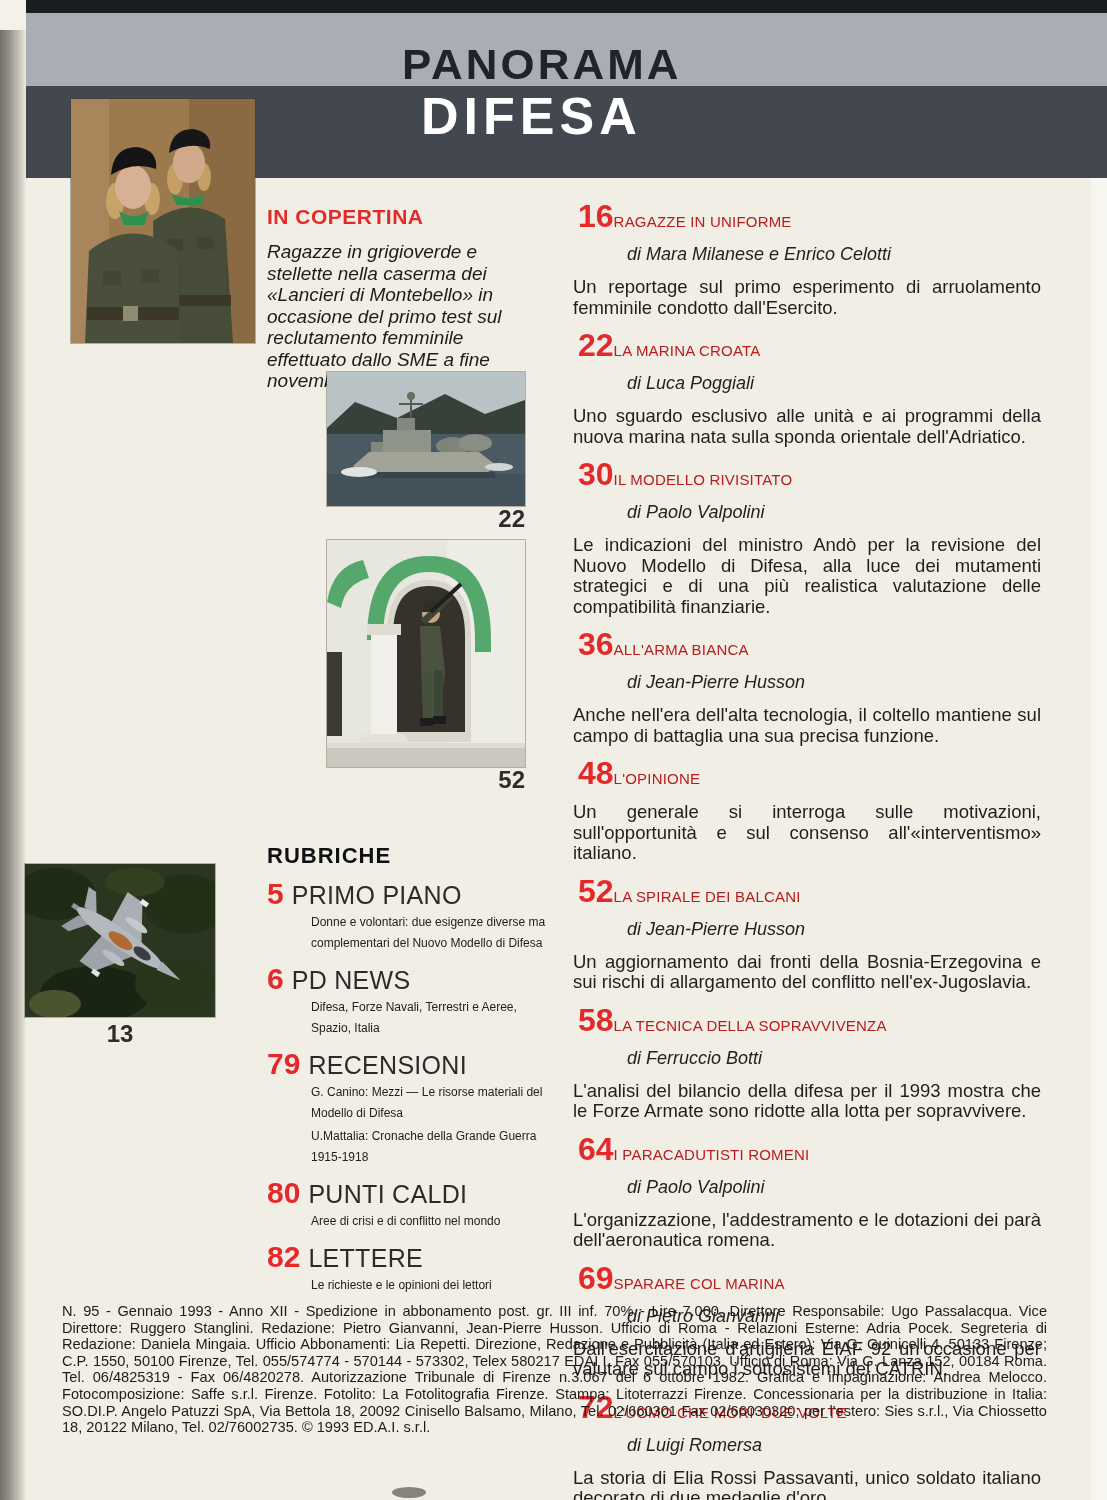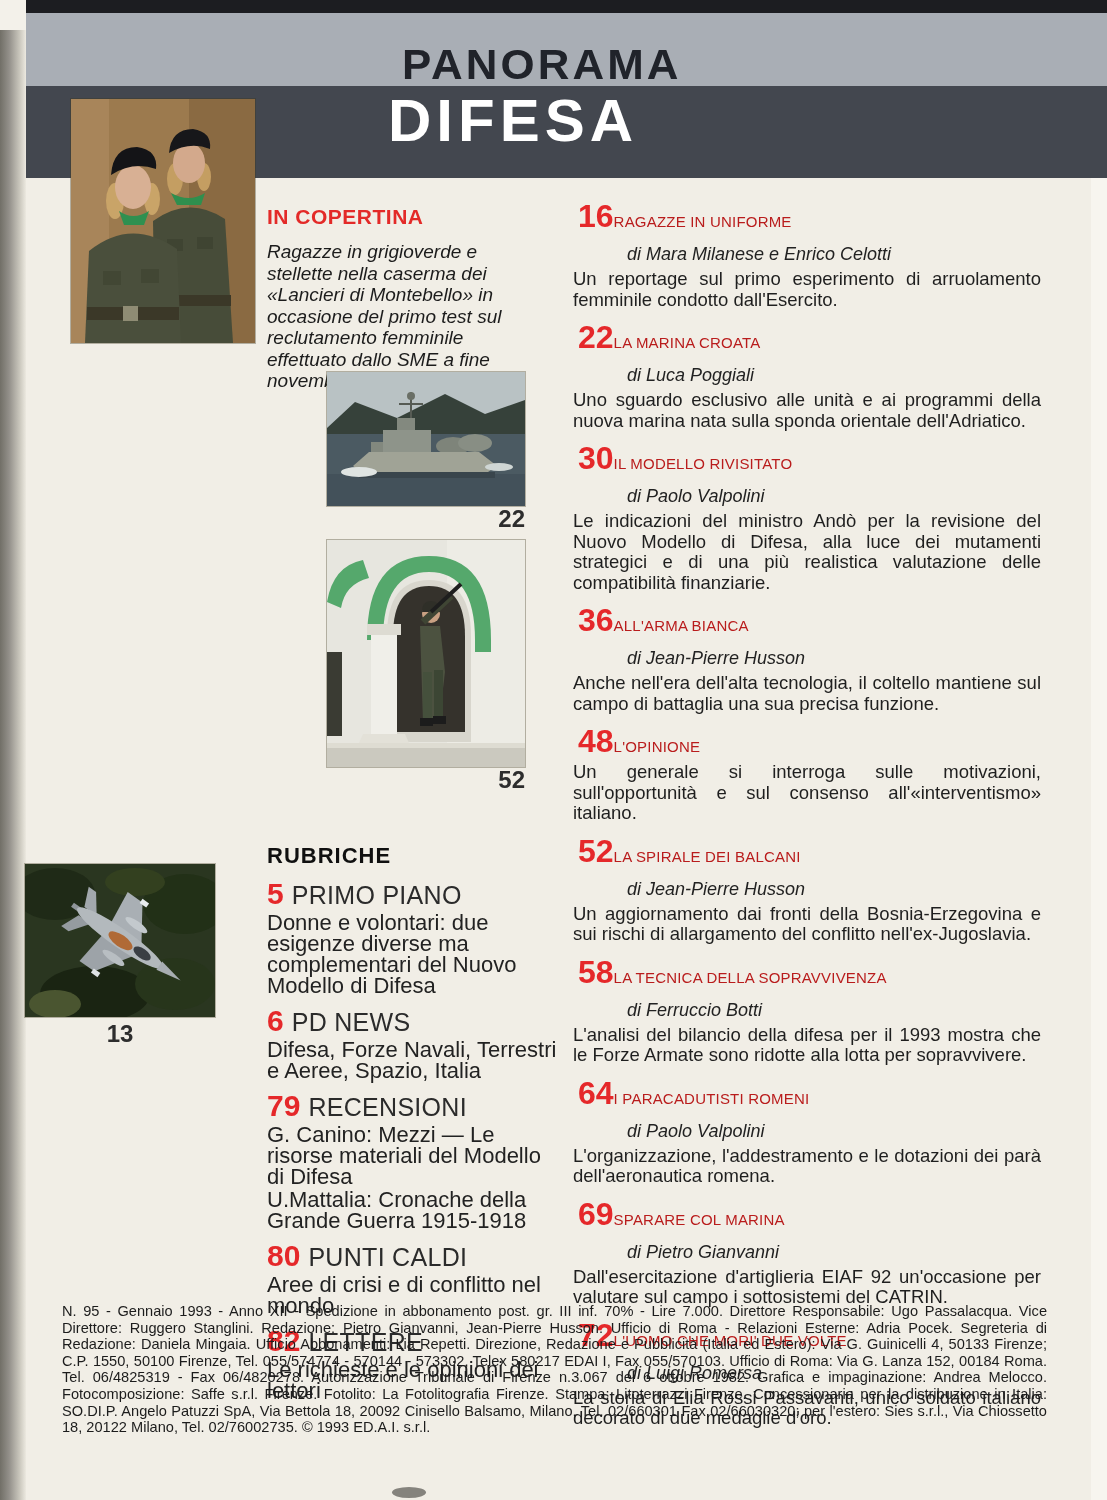--- a/index.html
+++ b/index.html
@@ -14,21 +14,21 @@
   .edge-right{position:absolute;right:0;top:0;width:16px;height:1500px;background:#f7f5ef;}
   .corner-notch{position:absolute;left:0;top:0;width:30px;height:30px;background:#f3f1ea;}
   .scan-mark{position:absolute;left:392px;top:1487px;width:34px;height:11px;border-radius:50%;
     background:#4b4a45;opacity:.65;}
   
   .band-top{position:absolute;left:26px;top:0;width:1081px;height:13px;background:#1c1d21;}
   .band-light{position:absolute;left:26px;top:13px;width:1081px;height:73px;background:#a9aeb5;}
   .band-dark{position:absolute;left:26px;top:86px;width:1081px;height:92px;background:#43474f;}
   .brand-top{position:absolute;left:402px;top:40px;font-size:43px;font-weight:800;
     color:#20232a;letter-spacing:3px;transform:scaleX(1.02);transform-origin:left;}
-  .brand-bottom{position:absolute;left:388px;top:86px;font-size:60px;font-weight:800;
+  .brand-bottom{position:absolute;left:421px;top:86px;font-size:52px;font-weight:800;
     color:#ffffff;letter-spacing:5px;transform:scaleX(1.0);transform-origin:left;}
   
   .photo{position:absolute;box-shadow:0 0 0 1px rgba(60,55,30,.35);}
   .photo svg{display:block;}
   .cover-photo{left:71px;top:99px;width:184px;height:244px;}
   .ship-photo{left:327px;top:372px;width:198px;height:134px;}
   .arch-photo{left:327px;top:540px;width:198px;height:227px;}
   .jet-photo{left:25px;top:864px;width:190px;height:153px;}
   .photo-caption{position:absolute;font-size:24px;font-weight:600;color:#2d2d2d;}
   .cap-ship{left:327px;top:505px;width:198px;text-align:right;padding-right:4px;}
@@ -38,31 +38,31 @@
   .incopertina{position:absolute;left:267px;top:205px;width:250px;}
   .incopertina-heading{color:#e32a28;font-size:21px;font-weight:800;letter-spacing:.5px;}
   .cover-caption{margin-top:12px;font-style:italic;font-size:19px;line-height:21.5px;color:#1c1c1c;}
   
   .rubriche{position:absolute;left:267px;top:843px;width:290px;}
   .rubriche-heading{font-size:22px;font-weight:800;color:#101010;letter-spacing:1px;margin-bottom:6px;}
   .rub-item{margin-top:10px;}
   .rub-head{display:flex;align-items:baseline;gap:8px;}
   .rub-num{color:#e5282a;font-size:30px;font-weight:800;line-height:30px;}
   .rub-title{font-size:25px;font-weight:400;color:#2b2b2b;letter-spacing:.3px;white-space:nowrap;}
-  .rub-desc{font-size:22px;line-height:21px;color:#222;margin-top:2px;}
+  .rub-desc{font-size:12px;line-height:21px;color:#222;margin-top:2px;margin-left:44px;}
   .rub-desc:empty{display:none;}
   
   .articles{position:absolute;left:573px;top:200px;width:468px;}
   .article{margin-bottom:11px;}
   .art-head{display:flex;align-items:baseline;padding-left:5px;}
   .art-num{color:#e5282a;font-size:32px;font-weight:800;line-height:32px;flex:0 0 auto;}
   .art-title{font-size:15px;font-weight:400;color:#b91c1c;letter-spacing:.2px;white-space:nowrap;}
   .art-author{margin-left:54px;font-style:italic;font-size:18px;line-height:20px;color:#222;margin-top:12px;}
   .art-author:empty{display:none;}
-  .art-desc{font-size:18.5px;line-height:20.5px;color:#1f1f1f;text-align:justify;margin-top:5px;}
+  .art-desc{font-size:18.5px;line-height:20.5px;color:#1f1f1f;text-align:justify;margin-top:13px;}
   
   .colophon{position:absolute;left:62px;top:1303px;width:985px;
     font-size:14.6px;line-height:16.6px;color:#1c1c1c;text-align:justify;}
 </style>
 </head>
 <body>
 
 <div class="page">
 
   <div class="edge-left"></div>

